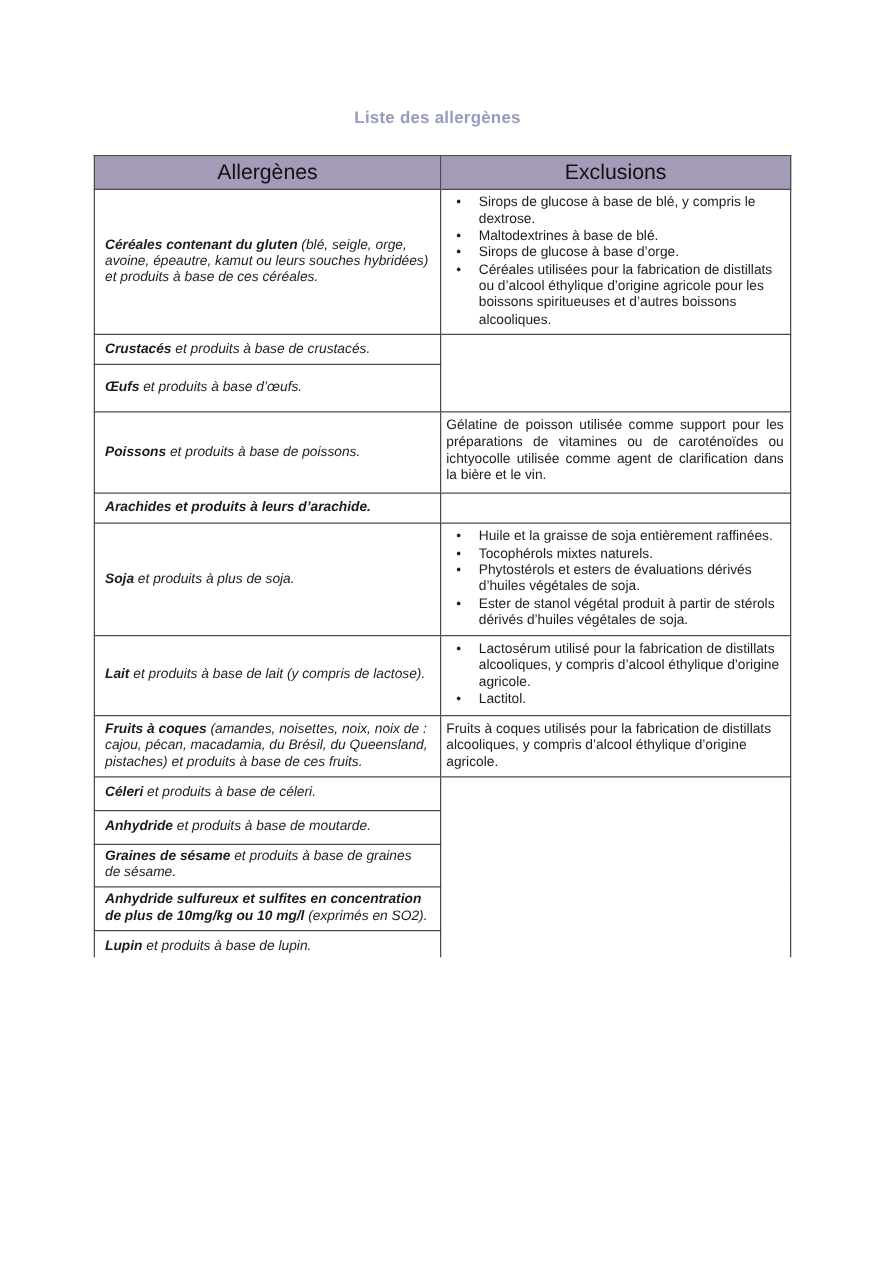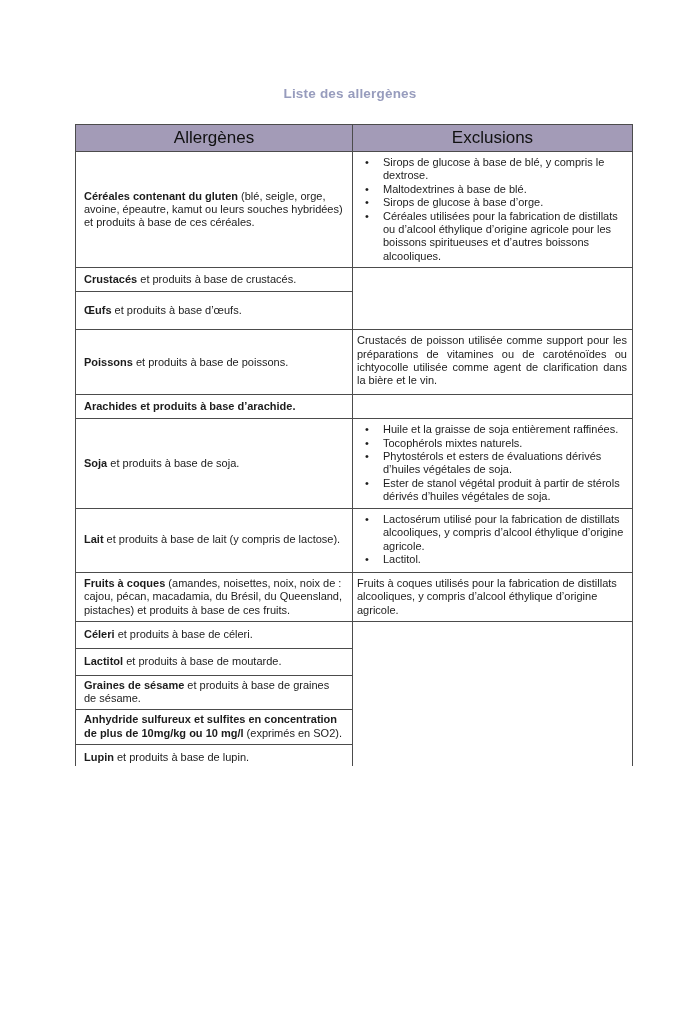--- a/index.html
+++ b/index.html
@@ -42,20 +42,21 @@
     background: var(--table-header-bg, #a39bb7);
     font-weight: 400;
     font-size: 17px;
     text-align: center;
     height: 27px;
     color: #111;
   }
   td.al {
     padding: 3px 9px 3px 8px;
     vertical-align: middle;
+    font-style: italic;
   }
   td.ex {
     padding: 4px 5px 4px 4px;
     vertical-align: top;
   }
   td.ex p { margin: 0; }
   td.ex p.just { text-align: justify; }
   ul.bullets { list-style: none; margin: 0; padding: 0; }
   ul.bullets li { position: relative; padding-left: 26px; }
   ul.bullets li::before {
@@ -139,31 +140,31 @@
         <td class="ex" rowspan="2"></td>
       </tr>
 
       <tr class="h38">
         <td class="al"><b>Œufs</b><span> et produits à base d’œufs.</span></td>
       </tr>
 
       <tr class="h65">
         <td class="al"><b>Poissons</b><span> et produits à base de poissons.</span></td>
         <td class="ex">
-              <p class="just">Crustacés de poisson utilisée comme support pour les préparations de vitamines ou de caroténoïdes ou ichtyocolle utilisée comme agent de clarification dans la bière et le vin.</p>
+              <p class="just">Gélatine de poisson utilisée comme support pour les préparations de vitamines ou de caroténoïdes ou ichtyocolle utilisée comme agent de clarification dans la bière et le vin.</p>
             </td>
       </tr>
 
       <tr class="h24">
-        <td class="al"><b>Arachides et produits à base d’arachide.</b><span></span></td>
+        <td class="al"><b>Arachides et produits à leurs d’arachide.</b><span></span></td>
         <td class="ex"></td>
       </tr>
 
       <tr class="h89">
-        <td class="al"><b>Soja</b><span> et produits à base de soja.</span></td>
+        <td class="al"><b>Soja</b><span> et produits à plus de soja.</span></td>
         <td class="ex">
           <ul class="bullets">
             <li>Huile et la graisse de soja entièrement raffinées.</li>
             <li>Tocophérols mixtes naturels.</li>
             <li>Phytostérols et esters de évaluations dérivés d’huiles végétales de soja.</li>
             <li>Ester de stanol végétal produit à partir de stérols dérivés d’huiles végétales de soja.</li>
           </ul>
         </td>
       </tr>
 
@@ -183,21 +184,21 @@
               <p>Fruits à coques utilisés pour la fabrication de distillats alcooliques, y compris d’alcool éthylique d’origine agricole.</p>
             </td>
       </tr>
 
       <tr class="h27">
         <td class="al"><b>Céleri</b><span> et produits à base de céleri.</span></td>
         <td class="ex" rowspan="6"></td>
       </tr>
 
       <tr class="h27">
-        <td class="al"><b>Lactitol</b><span> et produits à base de moutarde.</span></td>
+        <td class="al"><b>Anhydride</b><span> et produits à base de moutarde.</span></td>
       </tr>
 
       <tr class="h32">
         <td class="al"><b>Graines de sésame</b><span> et produits à base de graines de sésame.</span></td>
       </tr>
 
       <tr class="h35">
         <td class="al"><b>Anhydride sulfureux et sulfites en concentration de plus de 10mg/kg ou 10 mg/l</b><span> (exprimés en SO2).</span></td>
       </tr>
 

